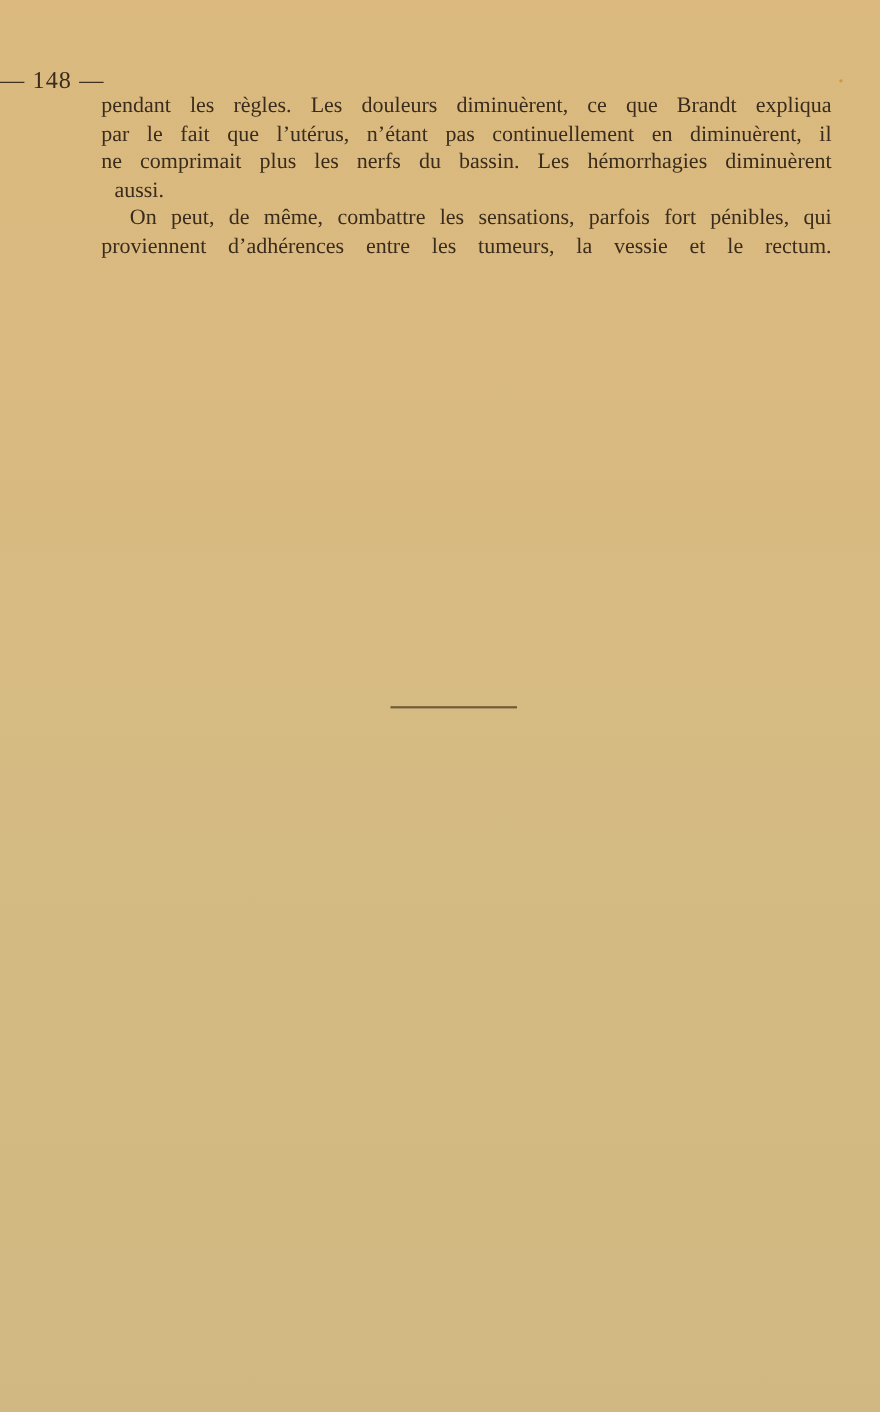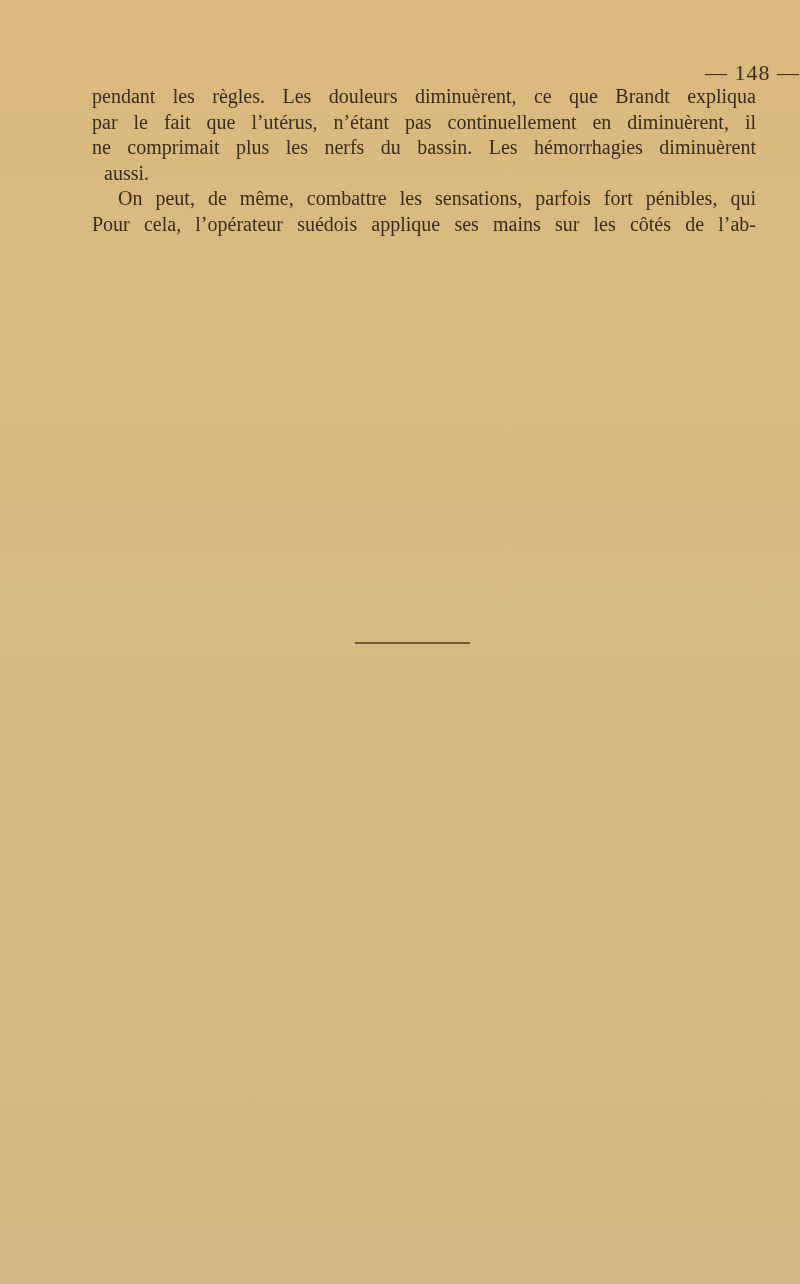--- a/index.html
+++ b/index.html
@@ -13,21 +13,21 @@
       background: linear-gradient(180deg, #dbb97f 0%, #d9ba80 30%, #d4bb83 60%, #d1b882 100%);
       position: relative;
       font-family: "Liberation Serif", "DejaVu Serif", serif;
       color: #3a2c1c;
     }
     .page-number {
       position: absolute;
       top: 60px;
       left: 0;
       width: 800px;
-      text-align: right;
+      text-align: left;
       font-size: 22px;
       letter-spacing: 1px;
       color: #3a2c1c;
     }
     .text-block {
       position: absolute;
       left: 92px;
       top: 84px;
       width: 664px;
       font-size: 20px;
@@ -79,20 +79,20 @@
 
   <div class="text-block">
     <p class="para">
       <span class="line">pendant les règles. Les douleurs diminuèrent, ce que Brandt expliqua</span>
       <span class="line">par le fait que l’utérus, n’étant pas continuellement en diminuèrent, il</span>
       <span class="line">ne comprimait plus les nerfs du bassin. Les hémorrhagies diminuèrent</span>
       <span class="line last">aussi.</span>
     </p>
     <p class="para">
       <span class="line indent">On peut, de même, combattre les sensations, parfois fort pénibles, qui</span>
-      <span class="line">Pour cela, l’opérateur suédois applique ses mains sur les côtés de l’ab-</span>
+      <span class="line">proviennent d’adhérences entre les tumeurs, la vessie et le rectum.</span>
     </p>
   </div>
 
   <div class="rule"></div>
 
   <div class="speck" style="left:763px; top:72px;"></div>
 </div>
 
 </body></html>

